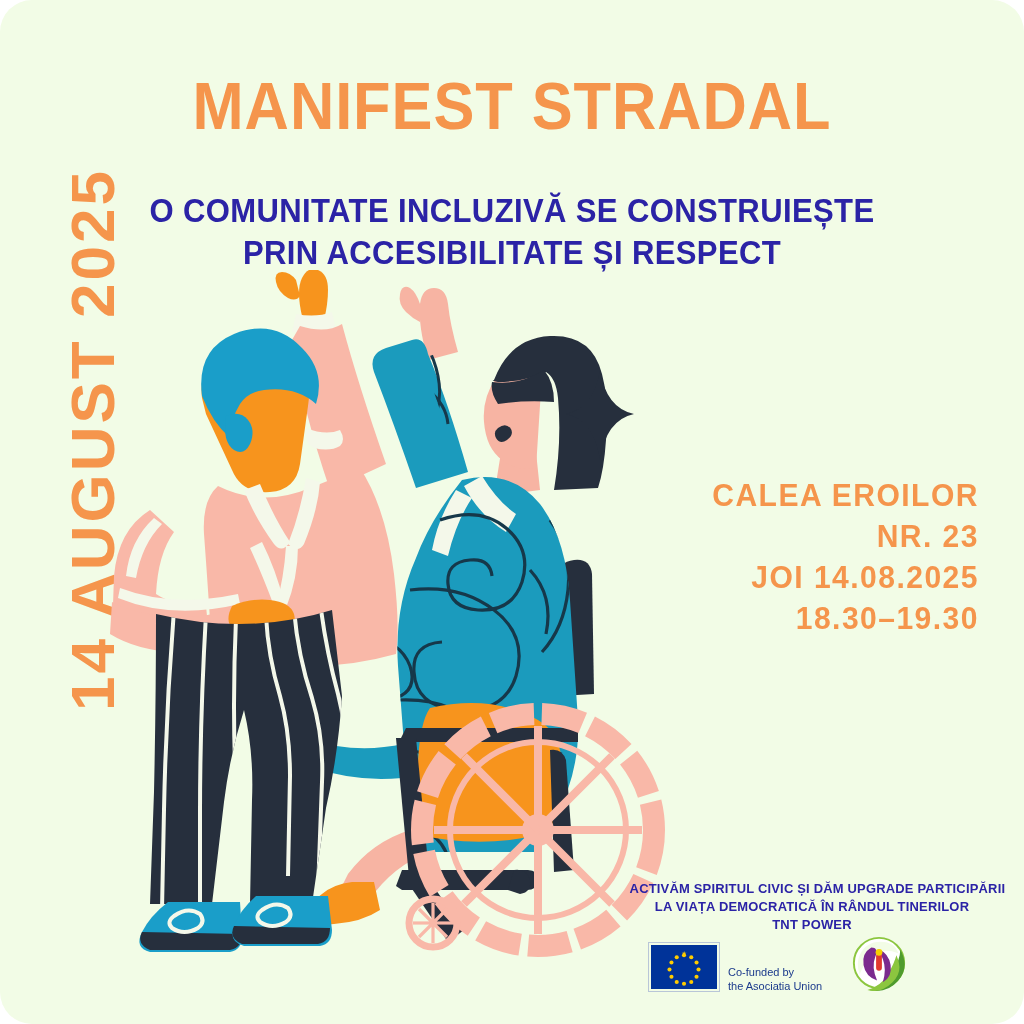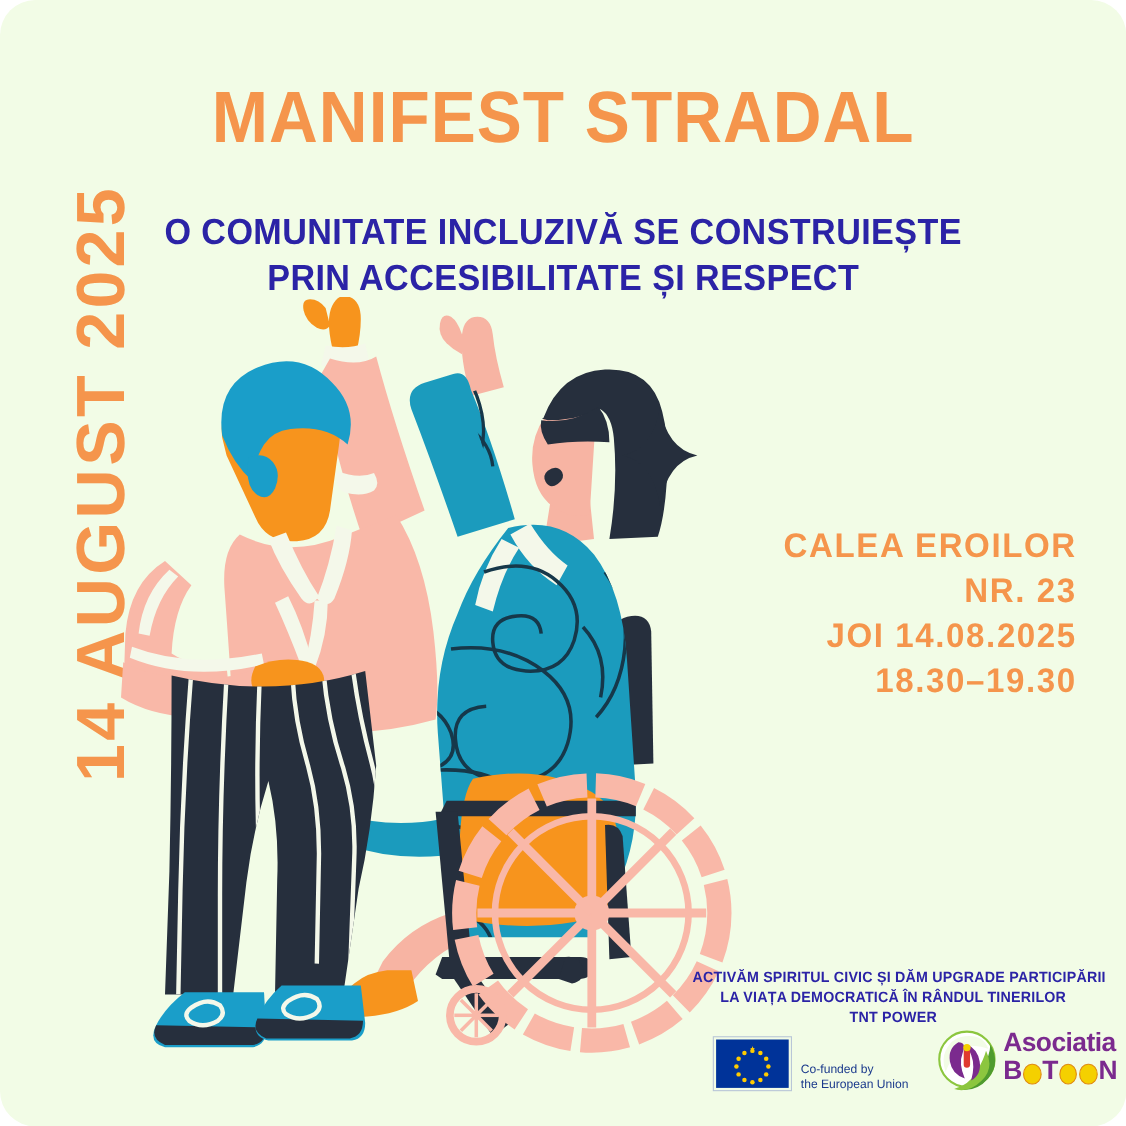--- a/index.html
+++ b/index.html
@@ -397,42 +397,31 @@
             <circle cx="31" cy="49" r="3.1"></circle>
             <circle cx="28" cy="38" r="3.1"></circle>
             <circle cx="31" cy="27" r="3.1"></circle>
             <circle cx="39" cy="19" r="3.1"></circle>
           </g>
         </svg>
       </div>
     </div>
     <div class="eu-text">
       <span>Co-funded by</span>
-      <span>the European Union</span>
+      <span>the Asociatia Union</span>
     </div>
   </div>
 
   <div class="bt-logo">
     <svg class="bt-emblem" viewBox="0 0 60 60">
       <circle cx="30" cy="30" r="26" fill="#ffffff"></circle>
       <path d="M30 4 a26 26 0 0 1 0 52 a26 26 0 0 1 0 -52 Z" fill="none" stroke="#8cc63f" stroke-width="2"></path>
       <path d="M52 16 q10 18 -2 32 q-12 14 -30 10 q16 -4 24 -18 q8 -14 8 -24 Z" fill="#4f9b2e"></path>
       <path d="M48 22 q8 16 -4 28 q-12 12 -26 8 q14 -4 21 -16 q7 -12 9 -20 Z" fill="#8cc63f"></path>
       <path d="M10 22 q6 -14 22 -14 q14 0 18 12 q-16 -6 -26 2 q-10 8 -14 20 q-4 -12 0 -20 Z" fill="#f2fce6"></path>
       <path d="M22 14 q-10 6 -8 18 q2 12 14 16 q-6 -14 -2 -24 q4 -10 -4 -10 Z" fill="#7b2a8e"></path>
       <path d="M30 16 q10 4 12 16 q2 12 -8 18 q4 -14 0 -24 q-4 -10 -4 -10 Z" fill="#7b2a8e"></path>
       <rect x="27" y="20" width="6" height="18" rx="3" fill="#e03a2f"></rect>
       <circle cx="30" cy="19" r="3.5" fill="#f4d000"></circle>
     </svg>
-    <div class="bt-wordmark">
-      <div class="bt-line1">Asociatia</div>
-      <div class="bt-line2">
-        <span>B</span>
-        <span class="bt-dot"></span>
-        <span>T</span>
-        <span class="bt-dot"></span>
-        <span class="bt-dot"></span>
-        <span>N</span>
-      </div>
-    </div>
   </div>
 
 </div>
 
 </body></html>

